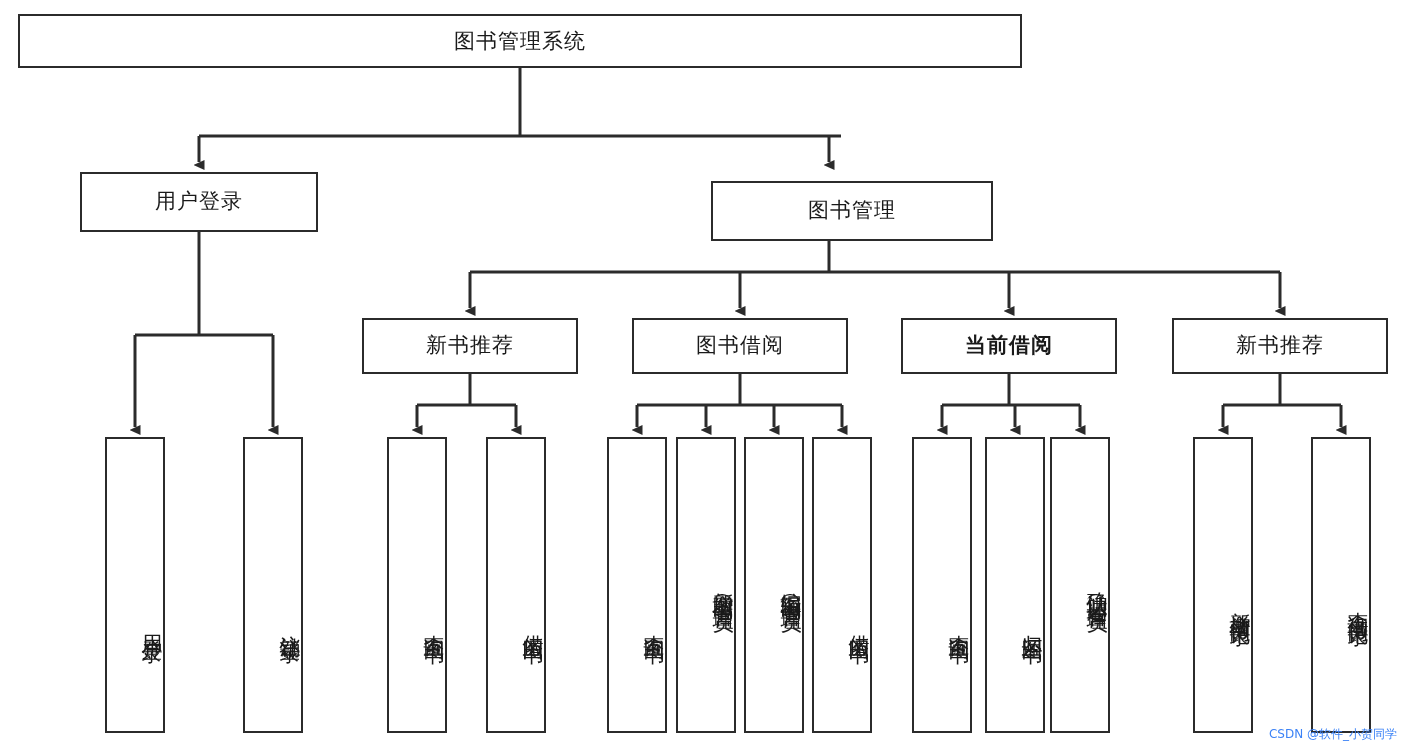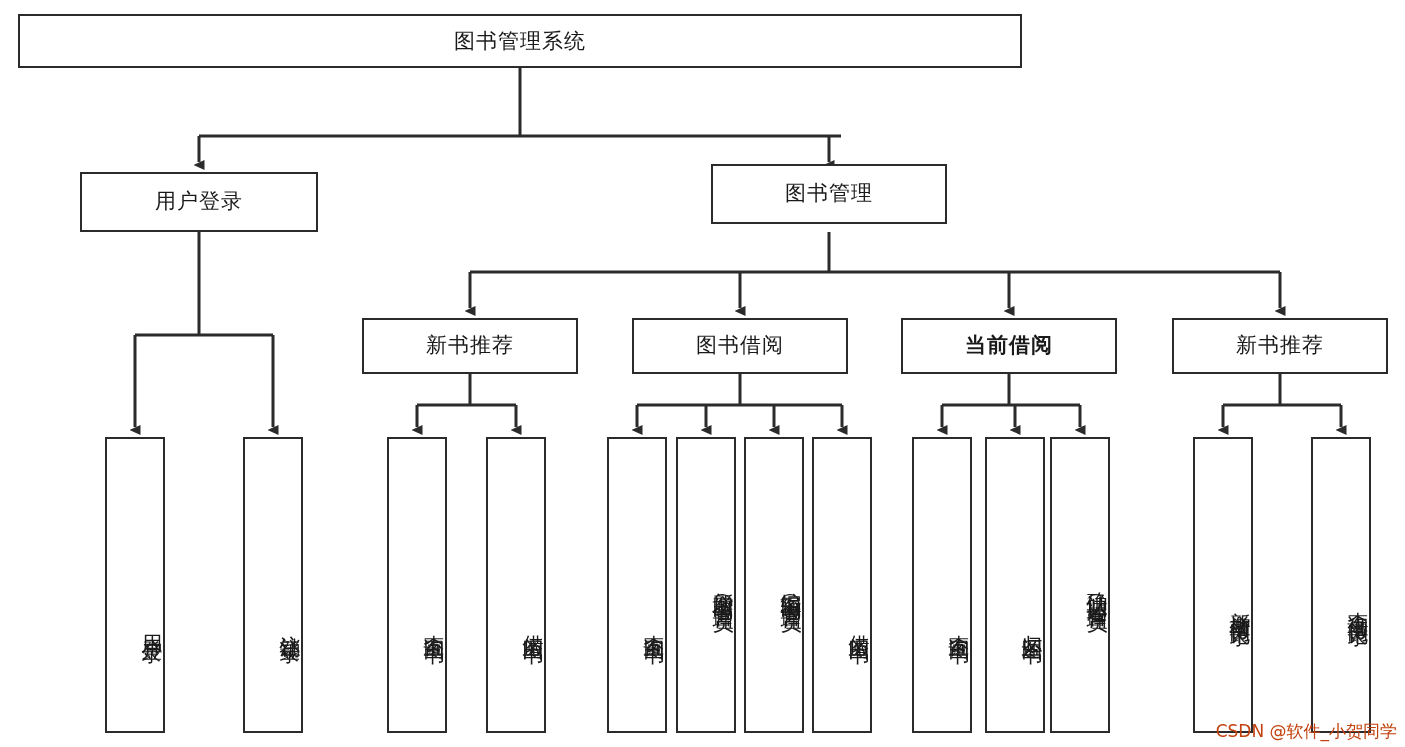--- a/index.html
+++ b/index.html
@@ -56,22 +56,22 @@
     padding-top: 14px;
     white-space: nowrap;
   }
   .node-v.tall {
     padding-top: 8px;
   }
   .watermark {
     position: absolute;
     right: 8px;
     bottom: 4px;
-    font-size: 17px;
-    color: #c2410c;
+    font-size: 12px;
+    color: #3b82f6;
     z-index: 5;
     white-space: nowrap;
     font-family: "DejaVu Sans", "Liberation Sans", sans-serif;
     margin-top: 20px;
   }
 </style>
 </head>
 <body>
 
 <div id="canvas">
@@ -126,21 +126,21 @@
     </g>
   </svg>
 
   <div class="node node-root" style="left:18px; top:14px; width:1004px; height:54px;">
     <span>图书管理系统</span>
   </div>
 
   <div class="node node-h" style="left:80px; top:172px; width:238px; height:60px;">
     <span>用户登录</span>
   </div>
-  <div class="node node-h" style="left:711px; top:164px; width:236px; height:60px;">
+  <div class="node node-h" style="left:711px; top:181px; width:282px; height:60px;">
     <span>图书管理</span>
   </div>
 
   <div class="node node-h" style="left:362px; top:318px; width:216px; height:56px;">
     <span>新书推荐</span>
   </div>
   <div class="node node-h" style="left:632px; top:318px; width:216px; height:56px;">
     <span>图书借阅</span>
   </div>
   <div class="node node-h" style="left:901px; top:318px; width:216px; height:56px;font-weight:bold;">

